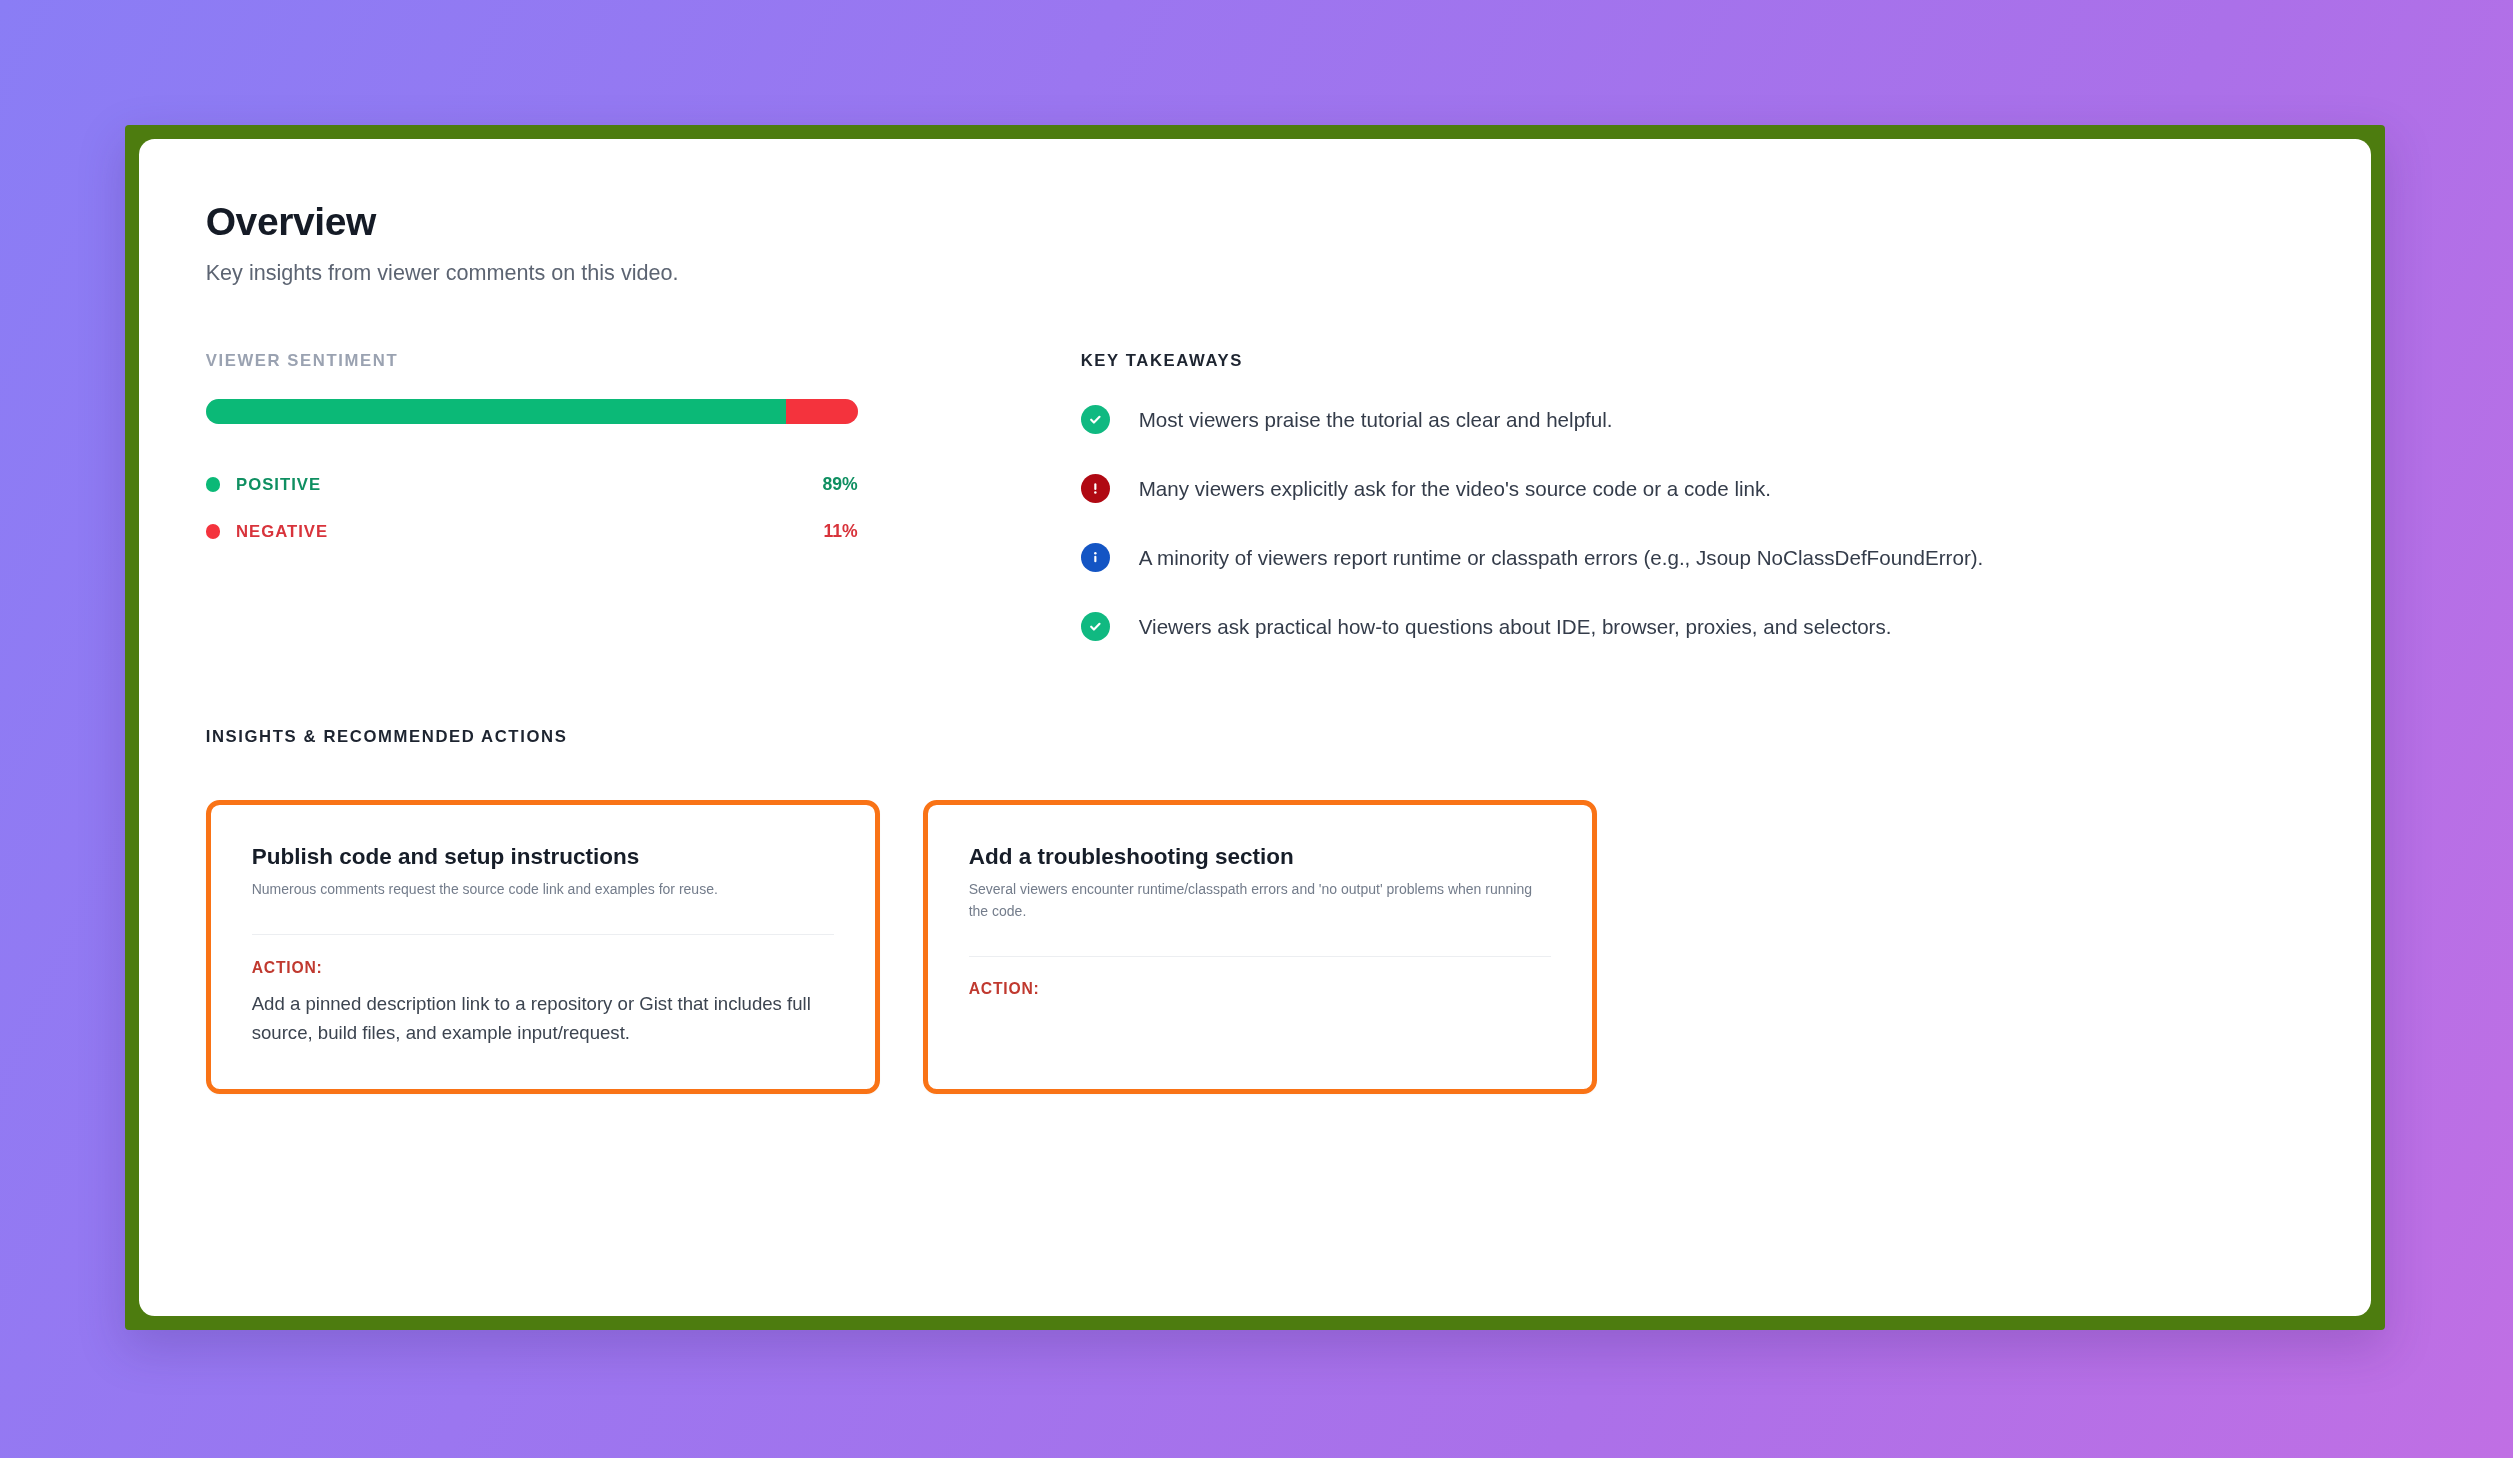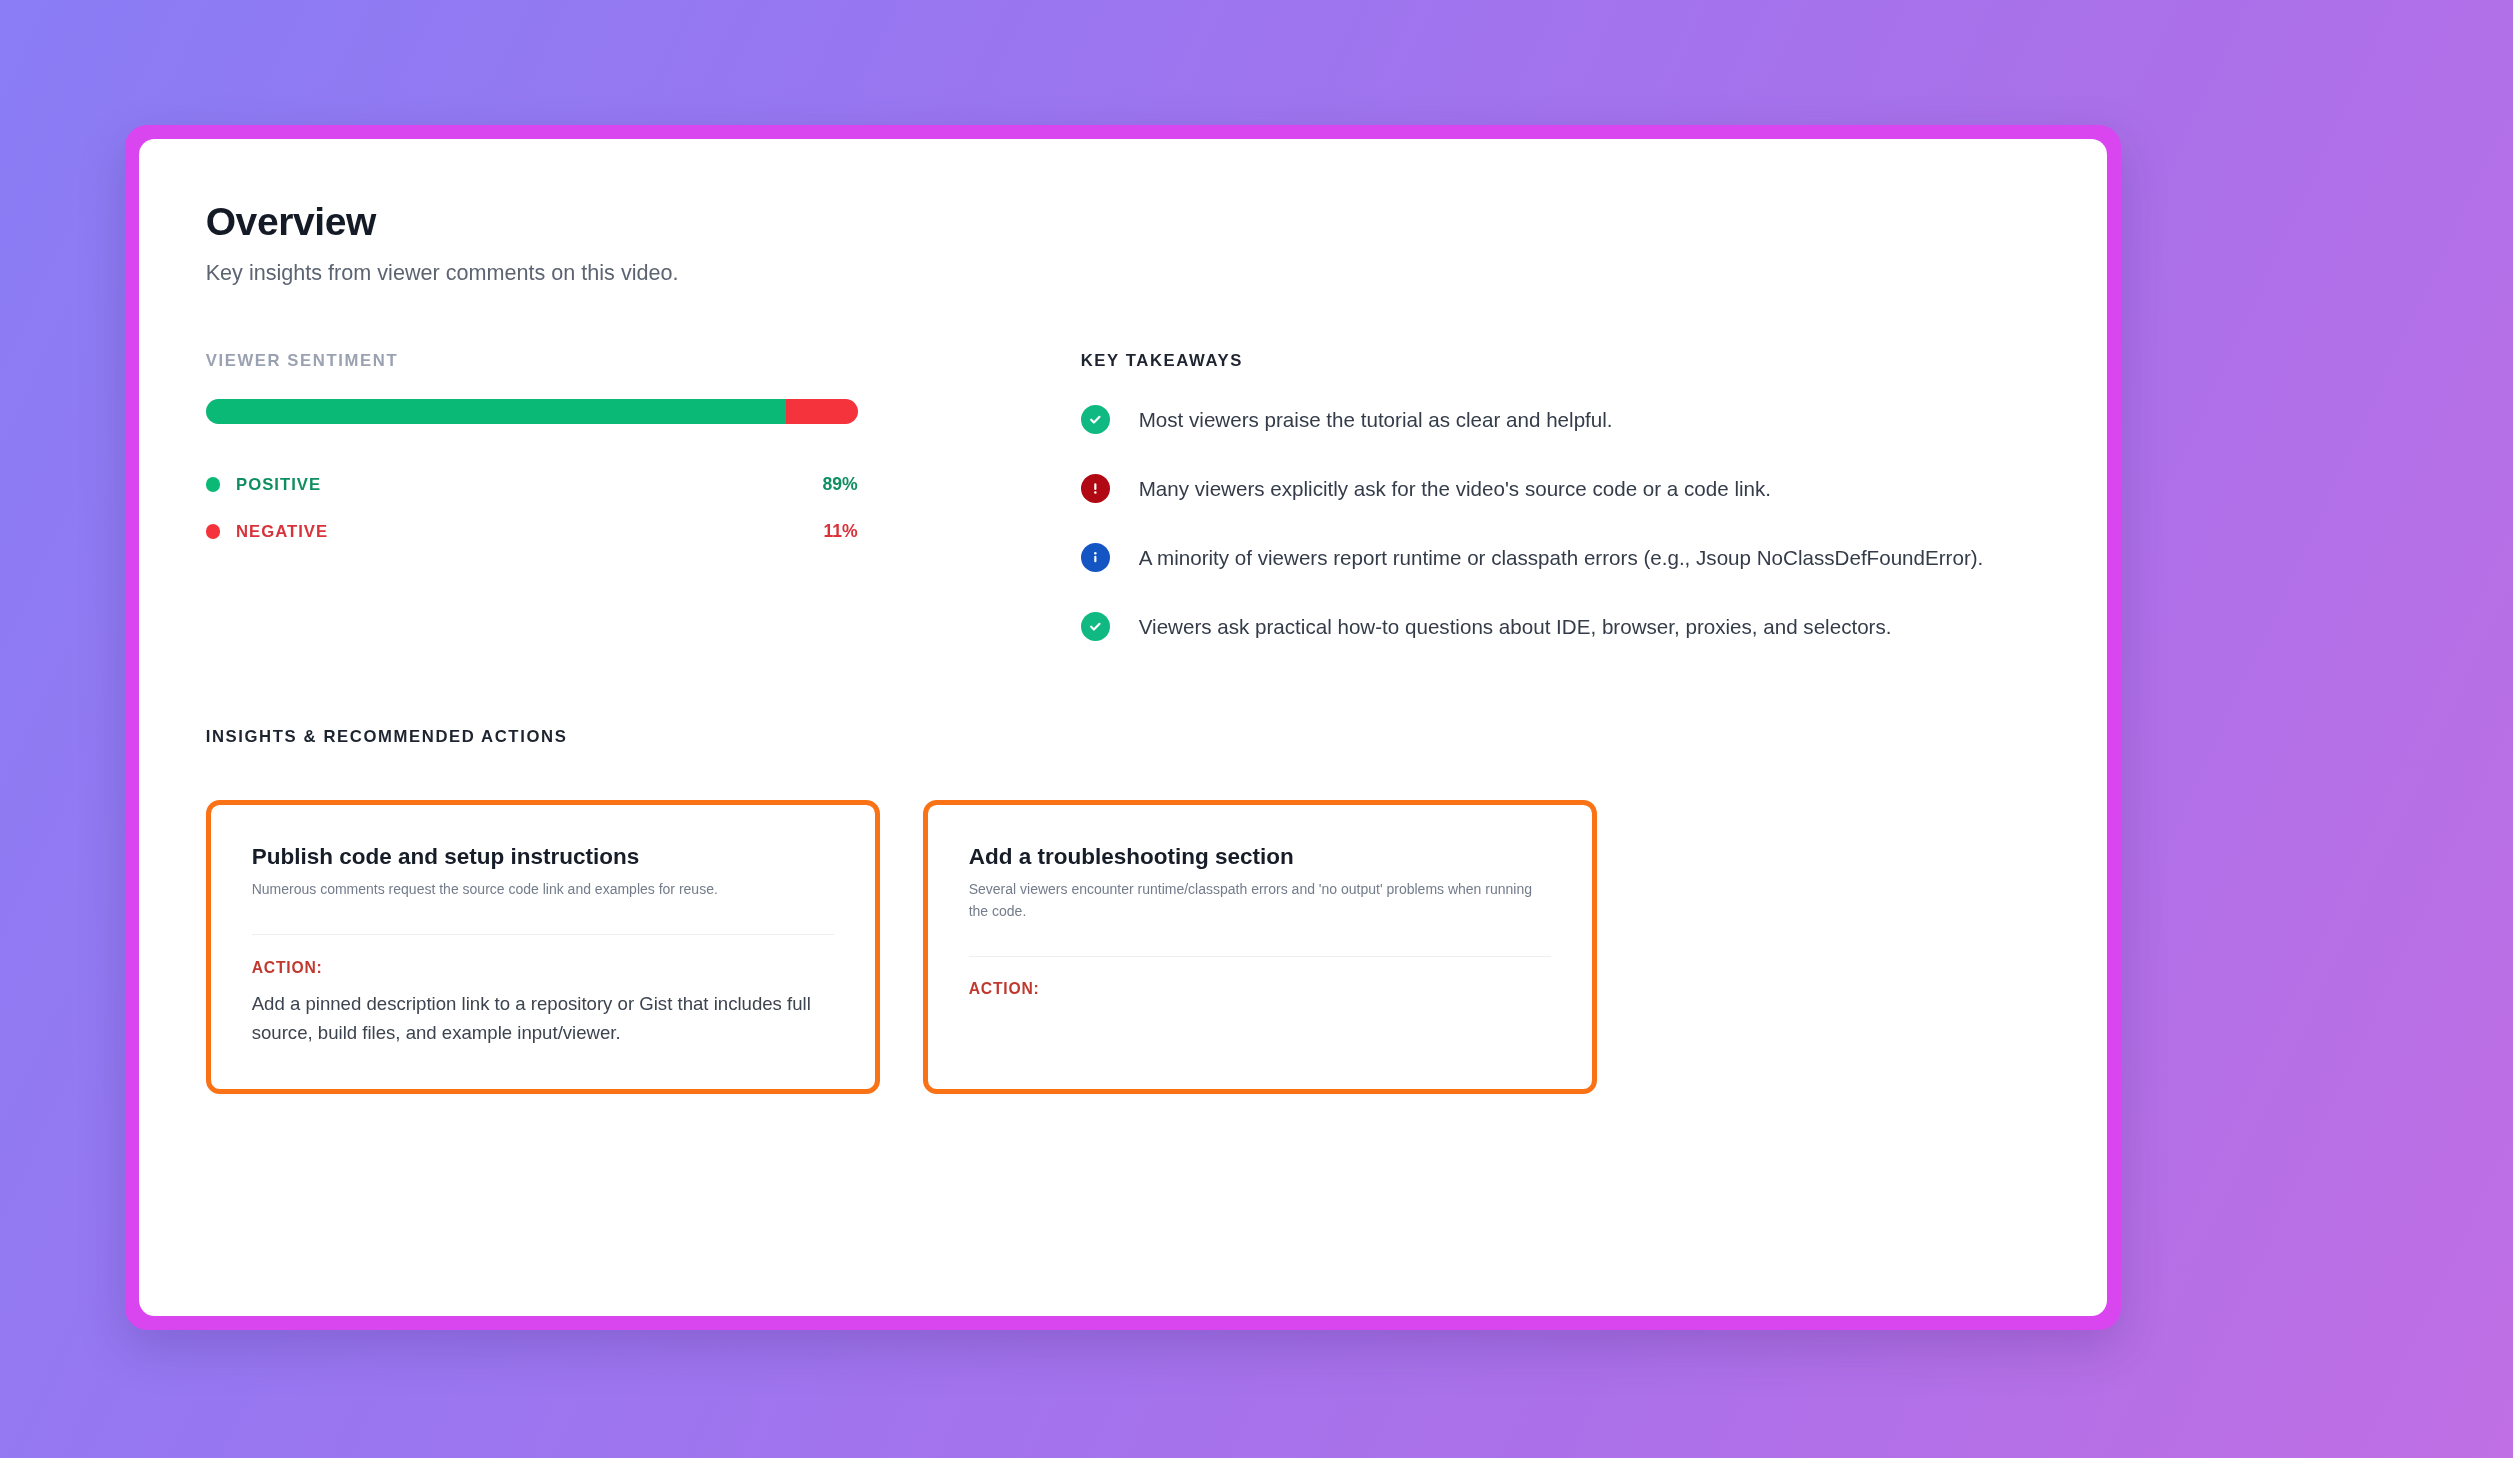--- a/index.html
+++ b/index.html
@@ -16,24 +16,24 @@
     display: flex;
     align-items: center;
     justify-content: center;
   }
 
   
   .outer-frame {
     position: absolute;
     left: 125px;
     top: 125px;
-    width: 1996px;
+    width: 2260px;
     height: 1205px;
-    background: #d946ef;
-    border-radius: 22px;
+    background: #4d7c0f;
+    border-radius: 4px;
     box-shadow: 0 17.6px 47px rgba(60, 30, 110, 0.22);
   }
 
   .panel {
     position: absolute;
     left: 13.7px;
     top: 13.7px;
     right: 13.7px;
     bottom: 13.7px;
     background: #ffffff;
@@ -309,21 +309,21 @@
       <div class="insights">
         <div class="section-label label-dark">Insights &amp; Recommended Actions</div>
 
         <div class="cards">
 
           <div class="card">
             <div class="card-title">Publish code and setup instructions</div>
             <div class="card-desc">Numerous comments request the source code link and examples for reuse.</div>
             <div class="card-sep"></div>
             <div class="action-label">Action:</div>
-            <div class="action-text">Add a pinned description link to a repository or Gist that includes full source, build files, and example input/viewer.</div>
+            <div class="action-text">Add a pinned description link to a repository or Gist that includes full source, build files, and example input/request.</div>
           </div>
 
           <div class="card">
             <div class="card-title">Add a troubleshooting section</div>
             <div class="card-desc">Several viewers encounter runtime/classpath errors and 'no output' problems when running the code.</div>
             <div class="card-sep"></div>
             <div class="action-label">Action:</div>
           </div>
 
         </div>

